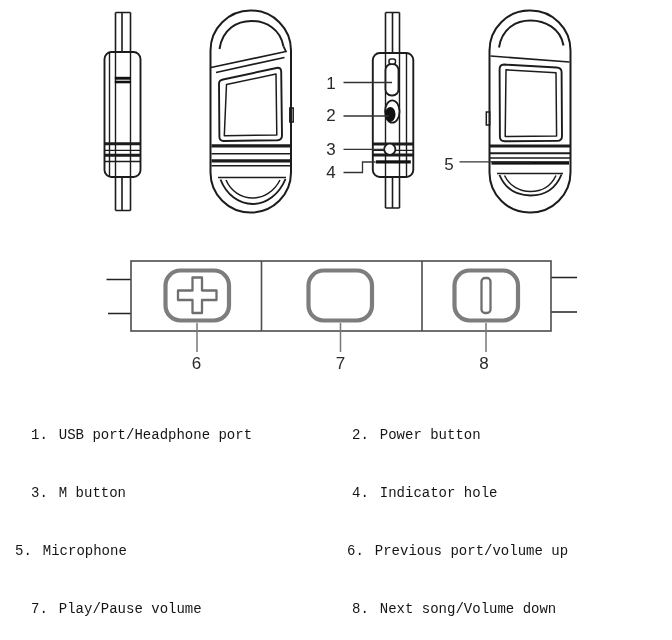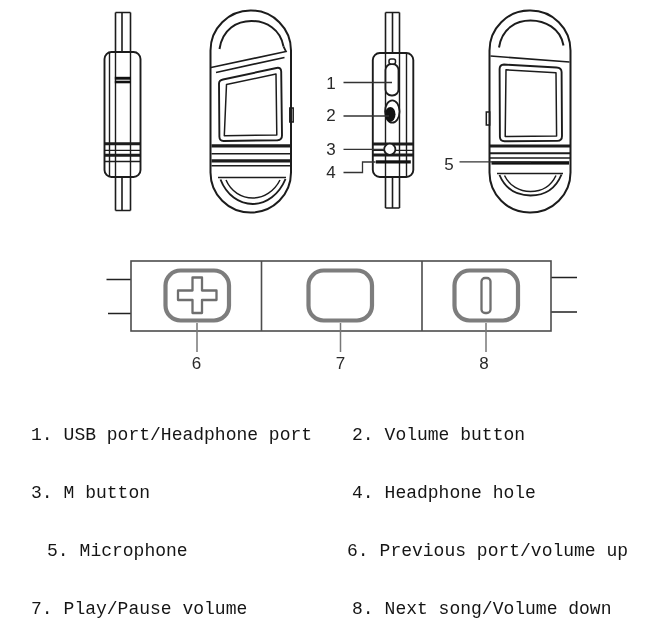--- a/index.html
+++ b/index.html
@@ -2,21 +2,21 @@
 <html><head>
 <meta charset="utf-8">
 <style>
   html,body{margin:0;padding:0;background:#ffffff;}
   .page{position:relative;width:672px;height:640px;background:#fff;overflow:hidden;
         font-family:"Liberation Sans",sans-serif;}
   .diagram-svg{position:absolute;left:0;top:0;}
   svg text.callout{font-family:"Liberation Sans",sans-serif;font-size:17px;fill:#2a2a2a;}
   .legend-item{position:absolute;white-space:nowrap;color:#151515;
                font-family:"Liberation Mono","DejaVu Sans Mono",monospace;
-               font-size:18px;line-height:18px;}
+               font-size:14px;line-height:18px;}
   .legend-item .lab{margin-left:11px;}
 </style>
 </head>
 <body>
 
 <div class="page">
 
 <svg class="diagram-svg" width="672" height="408" viewBox="0 0 672 408" fill="none" stroke-linecap="butt">
 
   <g stroke="#1c1c1c">
@@ -107,29 +107,29 @@
     <text class="callout" x="340.5" y="369" text-anchor="middle">7</text>
     <text class="callout" x="484" y="369" text-anchor="middle">8</text>
   </g>
 </svg>
 
 <div>
   <div class="legend-item" style="left:31px;top:426px;">
     <span class="num">1.</span><span class="lab">USB port/Headphone port</span>
   </div>
   <div class="legend-item" style="left:352px;top:426px;">
-    <span class="num">2.</span><span class="lab">Volume button</span>
+    <span class="num">2.</span><span class="lab">Power button</span>
   </div>
   <div class="legend-item" style="left:31px;top:484px;">
     <span class="num">3.</span><span class="lab">M button</span>
   </div>
   <div class="legend-item" style="left:352px;top:484px;">
-    <span class="num">4.</span><span class="lab">Headphone hole</span>
+    <span class="num">4.</span><span class="lab">Indicator hole</span>
   </div>
-  <div class="legend-item" style="left:47px;top:542px;">
+  <div class="legend-item" style="left:15px;top:542px;">
     <span class="num">5.</span><span class="lab">Microphone</span>
   </div>
   <div class="legend-item" style="left:347px;top:542px;">
     <span class="num">6.</span><span class="lab">Previous port/volume up</span>
   </div>
   <div class="legend-item" style="left:31px;top:600px;">
     <span class="num">7.</span><span class="lab">Play/Pause volume</span>
   </div>
   <div class="legend-item" style="left:352px;top:600px;">
     <span class="num">8.</span><span class="lab">Next song/Volume down</span>

